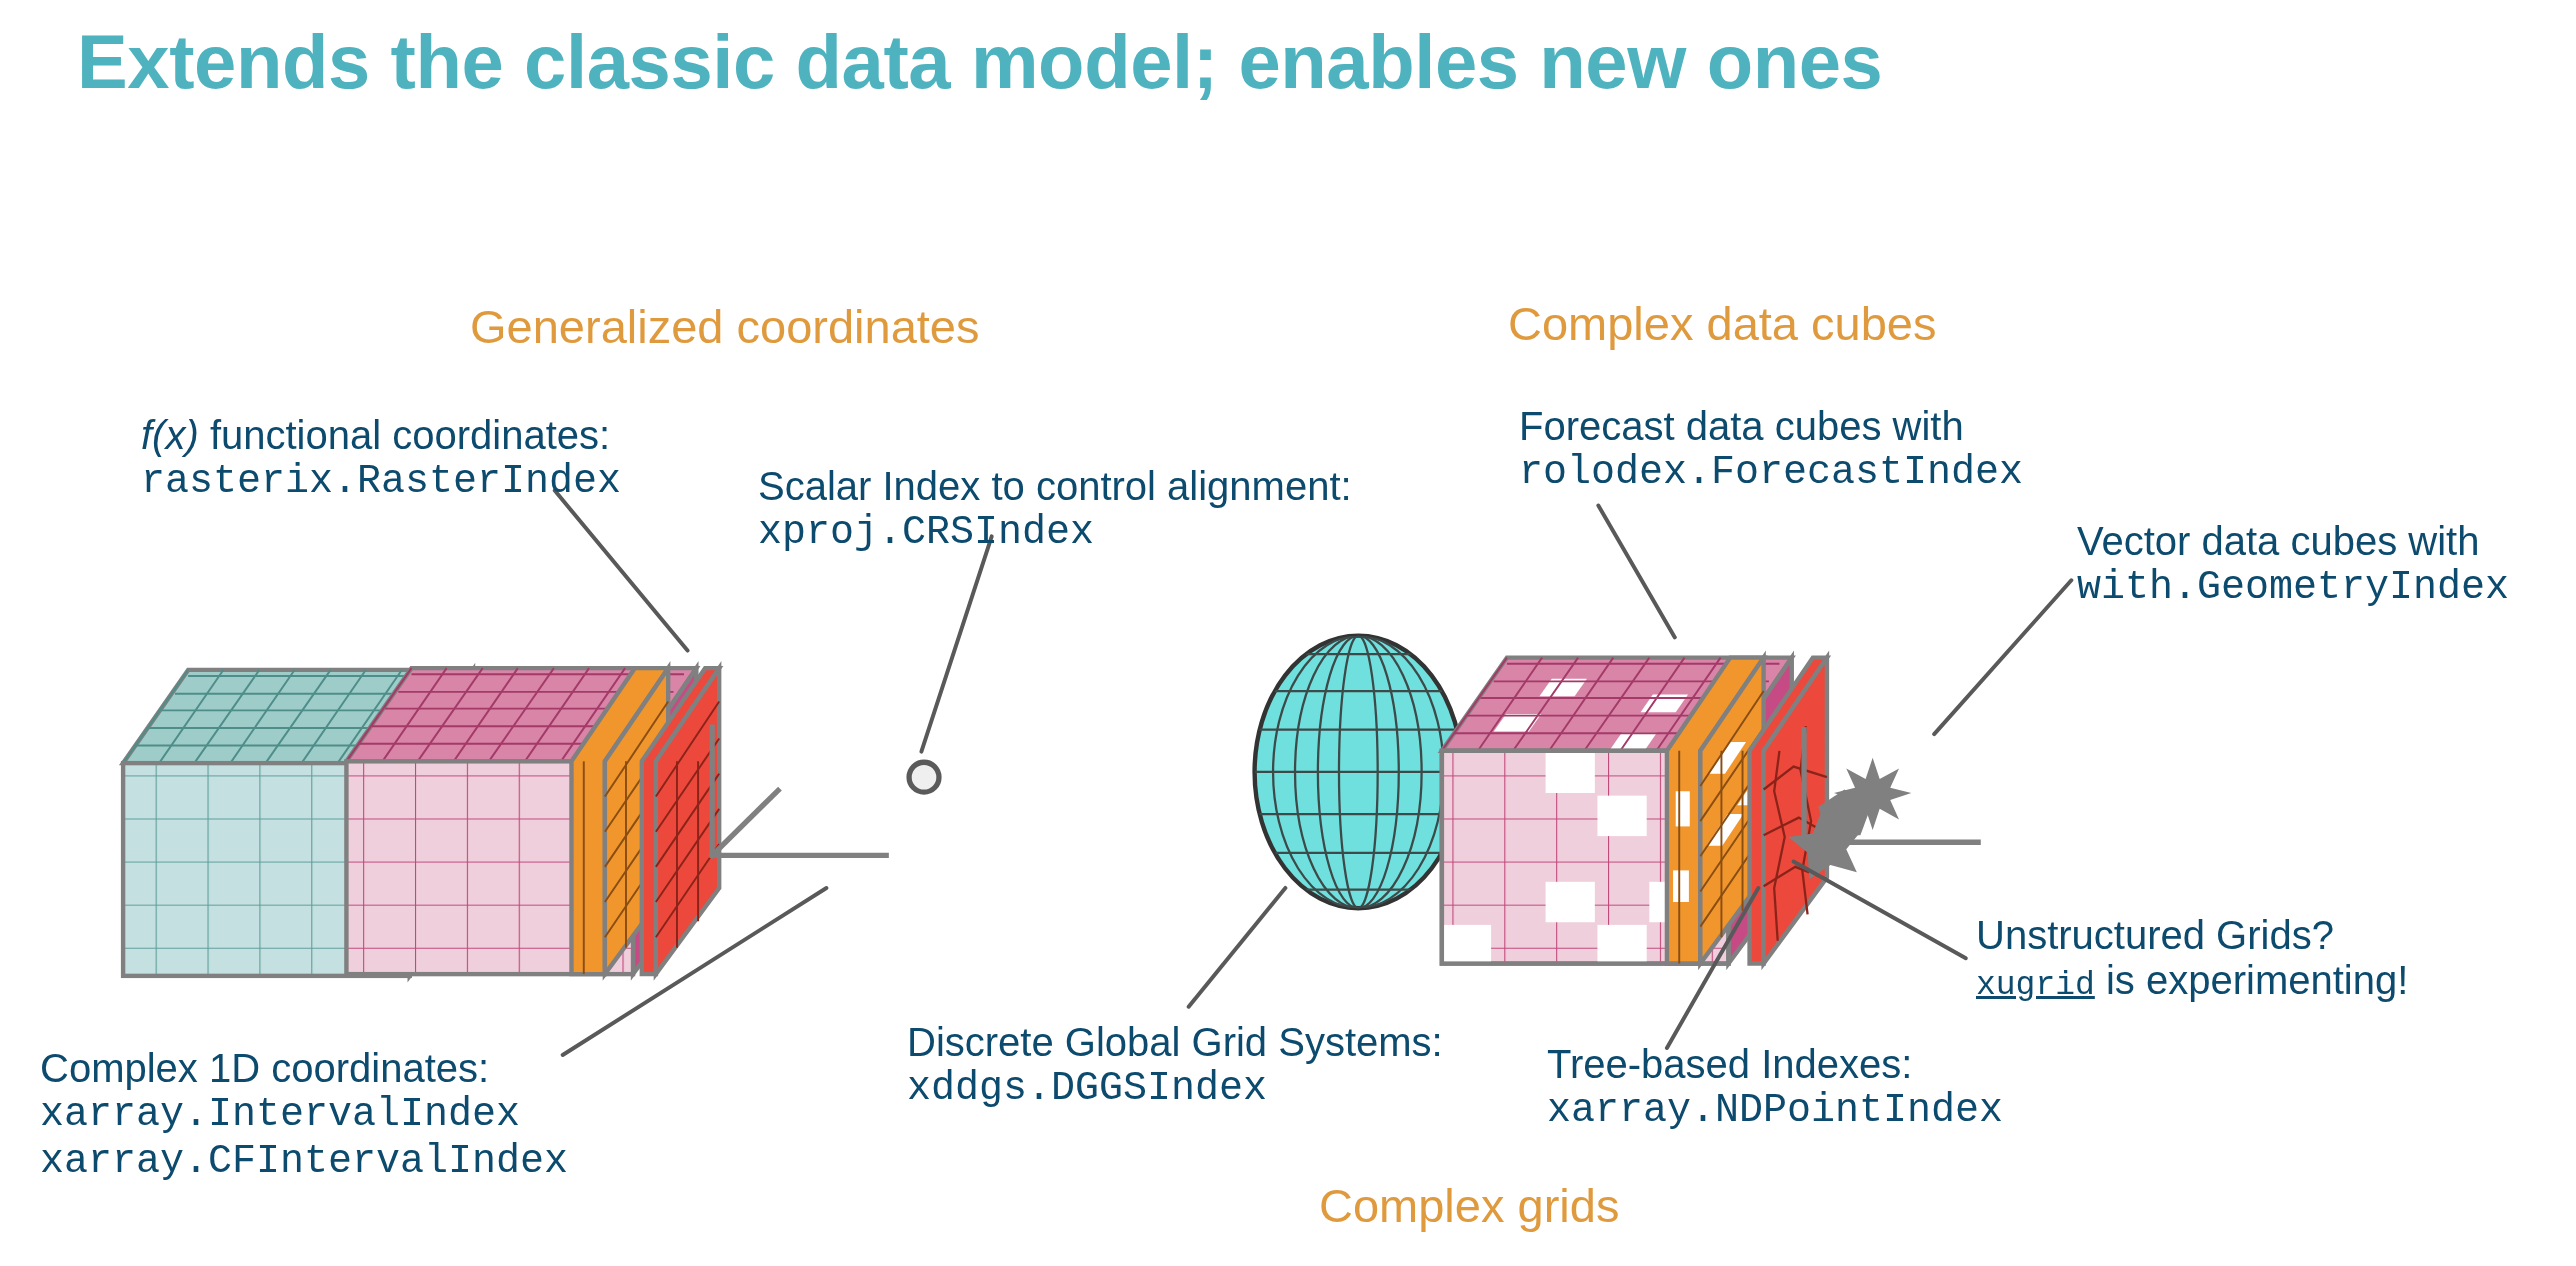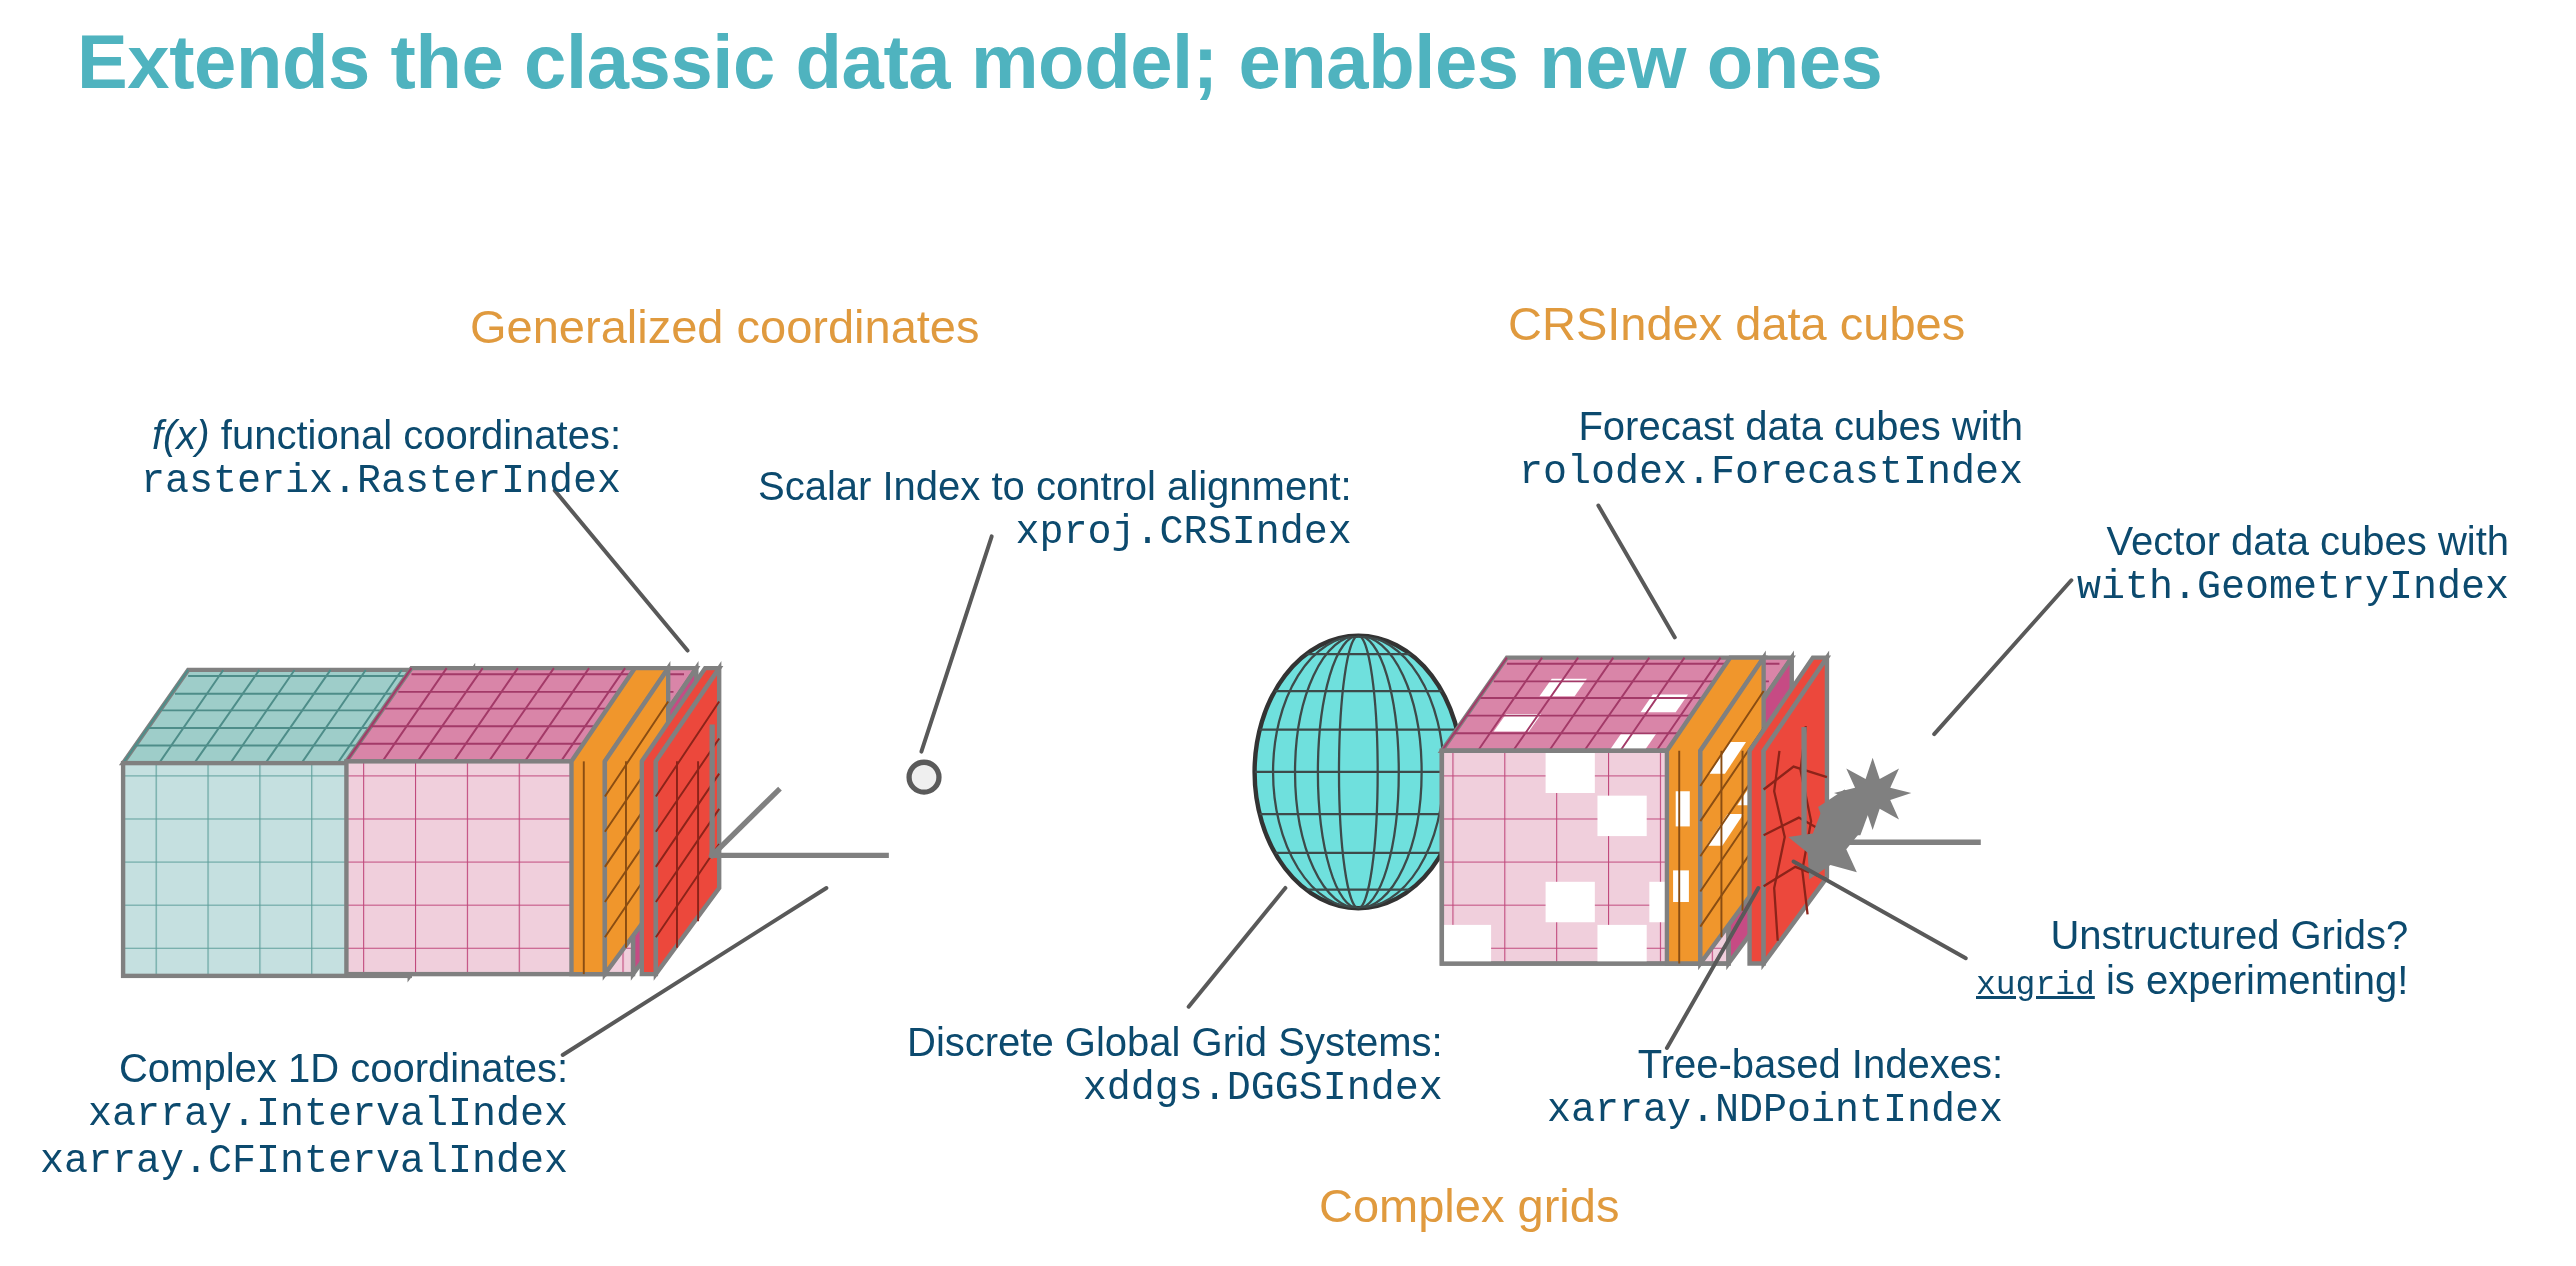--- a/index.html
+++ b/index.html
@@ -1,21 +1,21 @@
 <!DOCTYPE html>
 <html style="font-size:14px"><head>
 <meta charset="utf-8">
 <style>
   html,body{margin:0;padding:0;background:#ffffff;}
   body{
     width:2576px;height:1266px;position:relative;overflow:hidden;
     font-family:"Liberation Sans", sans-serif;
     -webkit-font-smoothing:antialiased;
   }
-  .slide{position:absolute;inset:0;background:#fff;text-align:right;}
+  .slide{position:absolute;inset:0;background:#fff;}
 
   
   #title{
     position:absolute;left:77px;top:17.6px;
     font-size:76px;font-weight:bold;letter-spacing:-0.4px;
     color:#4FB3BF;white-space:nowrap;
   }
   .section-head{
     position:absolute;font-size:47px;color:#E09A3E;white-space:nowrap;
   }
@@ -43,21 +43,21 @@
   #gfx{position:absolute;left:0;top:0;width:2576px;height:1266px;}
 </style>
 </head>
 <body>
 
 <div class="slide">
 
   <div id="title">Extends the classic data model; enables new ones</div>
 
   <div class="section-head" id="head-generalized">Generalized coordinates</div>
-  <div class="section-head" id="head-cubes">CRSIndex data cubes</div>
+  <div class="section-head" id="head-cubes">Complex data cubes</div>
   <div class="section-head" id="head-grids">Complex grids</div>
 
   <svg id="gfx" viewBox="0 0 2930 1440">
     <defs>
 
       <pattern id="pTealFace" width="59" height="49" patternUnits="userSpaceOnUse">
         <rect width="59" height="49" fill="#c5e0e0"></rect>
         <path d="M0 0 H59 M0 0 V49" stroke="#5d9e9a" stroke-width="2.5" fill="none"></path>
       </pattern>
       <pattern id="pPinkFace" width="59" height="49" patternUnits="userSpaceOnUse">

